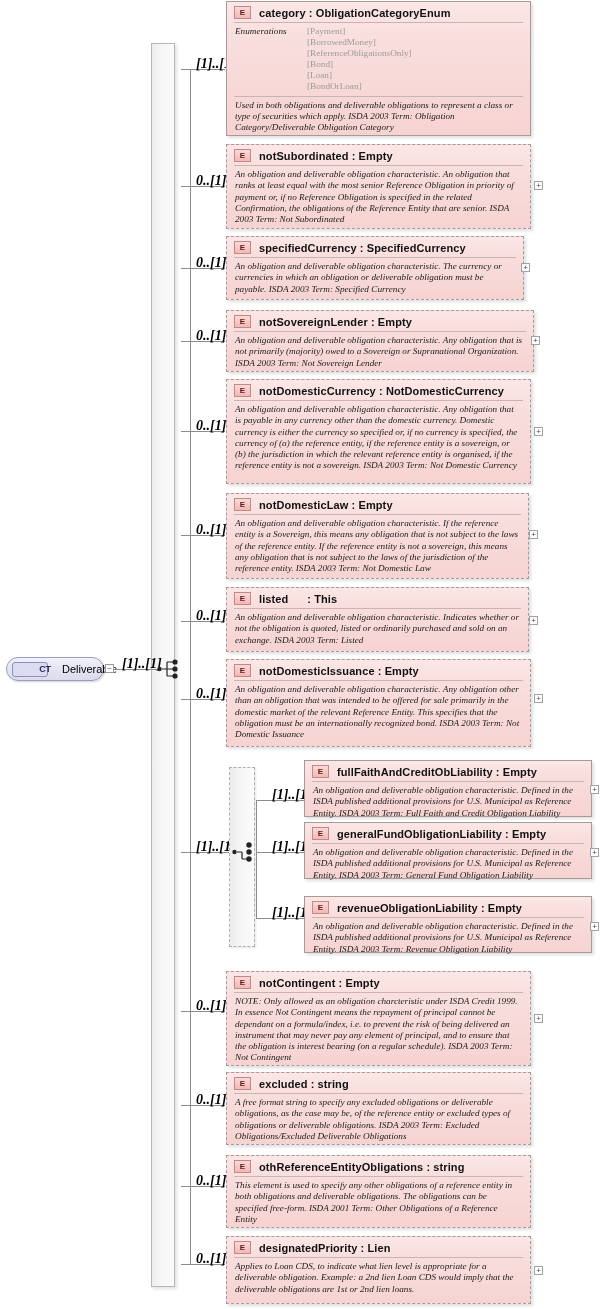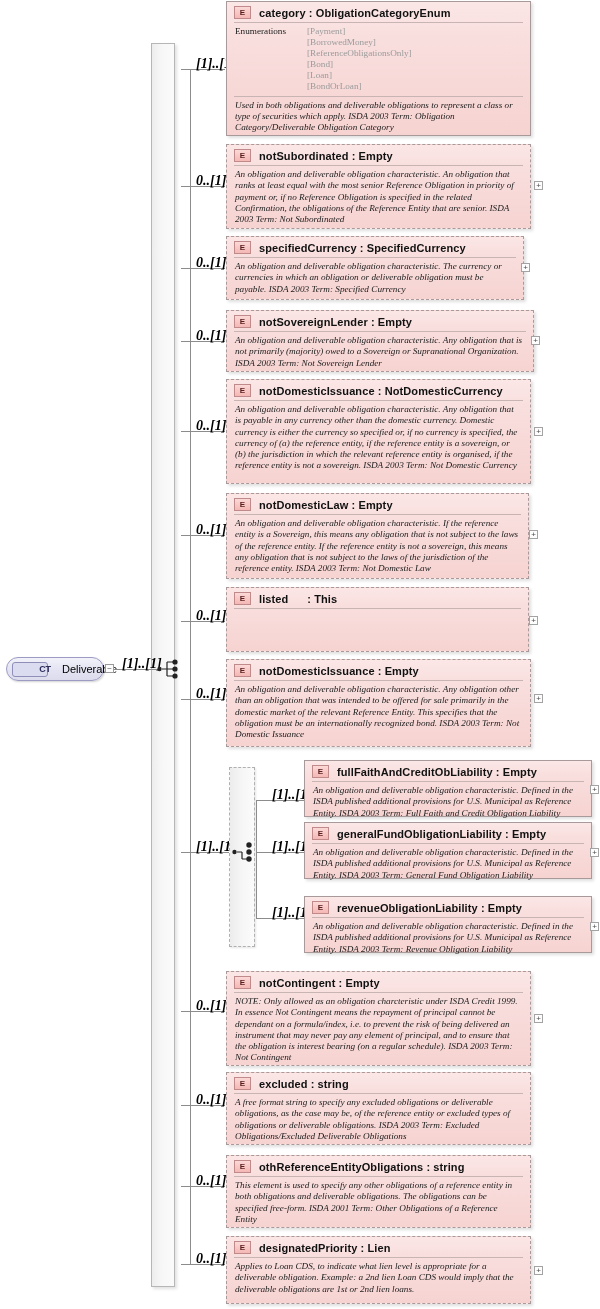--- a/index.html
+++ b/index.html
@@ -132,20 +132,21 @@
     padding: 3px 9px 5px 8px;
   }
   
   .enum-wrap {
     display: flex;
     padding: 3px 7px 3px 8px;
   }
   .enum-label {
     font-family: "Liberation Serif", serif;
     font-size: 9.2px;
+    font-style: italic;
     color: #1b1b1b;
     width: 72px;
     flex: 0 0 72px;
   }
   .enum-values {
     font-family: "Liberation Serif", serif;
     font-size: 9.2px;
     color: #9b9b9b;
     line-height: 11.1px;
   }
@@ -244,21 +245,21 @@
     <div class="rule"></div>
     <div class="doc">An obligation and deliverable obligation characteristic. Any obligation that is not primarily (majority) owed to a Sovereign or Supranational Organization. ISDA 2003 Term: Not Sovereign Lender</div>
   </div>
   <div class="plus" style="left:531px; top:336px;">+</div>
 
   <div class="hline" style="left:181px; top:431px; width:44px;"></div>
   <div class="card" style="left:196px; top:418px;">0..[1]</div>
   <div class="ebox" style="left:226px; top:379px; width:305px; height:105px;">
     <div class="head">
       <span class="ebadge">E</span>
-      <span class="ename">notDomesticIssuance : NotDomesticCurrency</span>
+      <span class="ename">notDomesticCurrency : NotDomesticCurrency</span>
     </div>
     <div class="rule"></div>
     <div class="doc">An obligation and deliverable obligation characteristic. Any obligation that is payable in any currency other than the domestic currency. Domestic currency is either the currency so specified or, if no currency is specified, the currency of (a) the reference entity, if the reference entity is a sovereign, or (b) the jurisdiction in which the relevant reference entity is organised, if the reference entity is not a sovereign. ISDA 2003 Term: Not Domestic Currency</div>
   </div>
   <div class="plus" style="left:534px; top:427px;">+</div>
 
   <div class="hline" style="left:181px; top:535px; width:44px;"></div>
   <div class="card" style="left:196px; top:522px;">0..[1]</div>
   <div class="ebox" style="left:226px; top:493px; width:303px; height:86px;">
     <div class="head">
@@ -271,20 +272,21 @@
   <div class="plus" style="left:529px; top:530px;">+</div>
 
   <div class="hline" style="left:181px; top:621px; width:44px;"></div>
   <div class="card" style="left:196px; top:608px;">0..[1]</div>
   <div class="ebox" style="left:226px; top:587px; width:303px; height:65px;">
     <div class="head">
       <span class="ebadge">E</span>
       <span class="ename">listed      : This</span>
     </div>
     <div class="rule"></div>
+    <div class="doc">An obligation and deliverable obligation characteristic. Indicates whether or not the obligation is quoted, listed or ordinarily purchased and sold on an exchange. ISDA 2003 Term: Listed</div>
   </div>
   <div class="plus" style="left:529px; top:616px;">+</div>
 
   <div class="hline" style="left:181px; top:699px; width:44px;"></div>
   <div class="card" style="left:196px; top:686px;">0..[1]</div>
   <div class="ebox" style="left:226px; top:659px; width:305px; height:88px;">
     <div class="head">
       <span class="ebadge">E</span>
       <span class="ename">notDomesticIssuance : Empty</span>
     </div>

